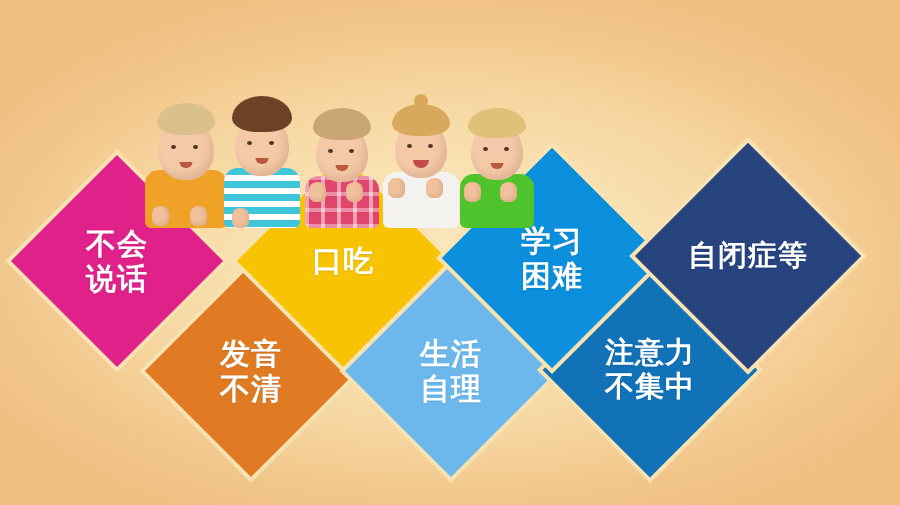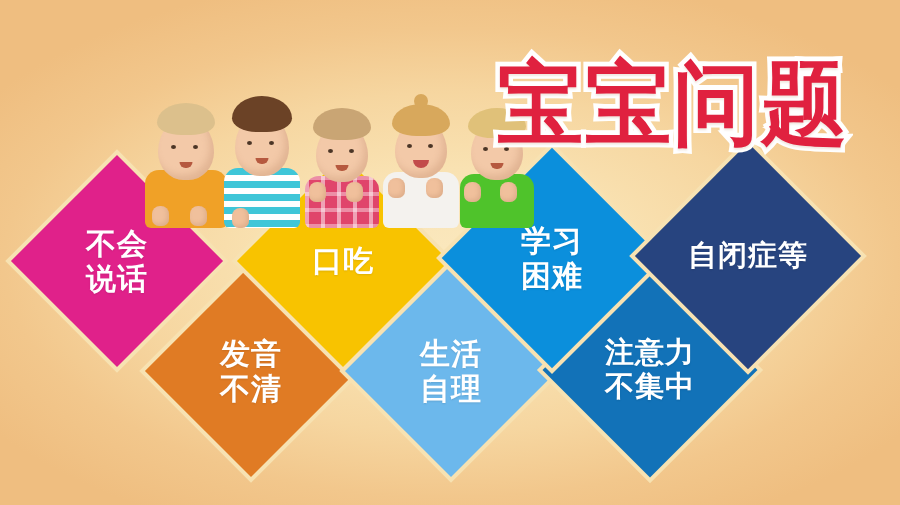--- a/index.html
+++ b/index.html
@@ -190,23 +190,20 @@
       <div class="hand" style="left:48px; bottom:26px;"></div>
       <div class="head" style="width:52px; height:58px; bottom:48px;">
         <div class="eye" style="left:12px; top:25px;"></div>
         <div class="eye" style="left:33px; top:25px;"></div>
         <div class="mouth" style="bottom:11px;"></div>
       </div>
       <div class="hair" style="width:58px; height:30px; bottom:90px; background:#E0C179;"></div>
     </div>
   </div>
 
-  <div id="title-block">
-    <div class="title-text">宝宝问题</div>
-  </div>
 
   <div class="diamond" style="left:42px; top:186px; width:150px; height:150px; background:#E0218A; z-index:12;">
     <span class="dlabel" style="font-size:30px;">不会
 说话</span>
   </div>
 
   <div class="diamond" style="left:176px; top:296px; width:150px; height:150px; background:#E07B24; z-index:11;">
     <span class="dlabel" style="font-size:30px;">发音
 不清</span>
   </div>

